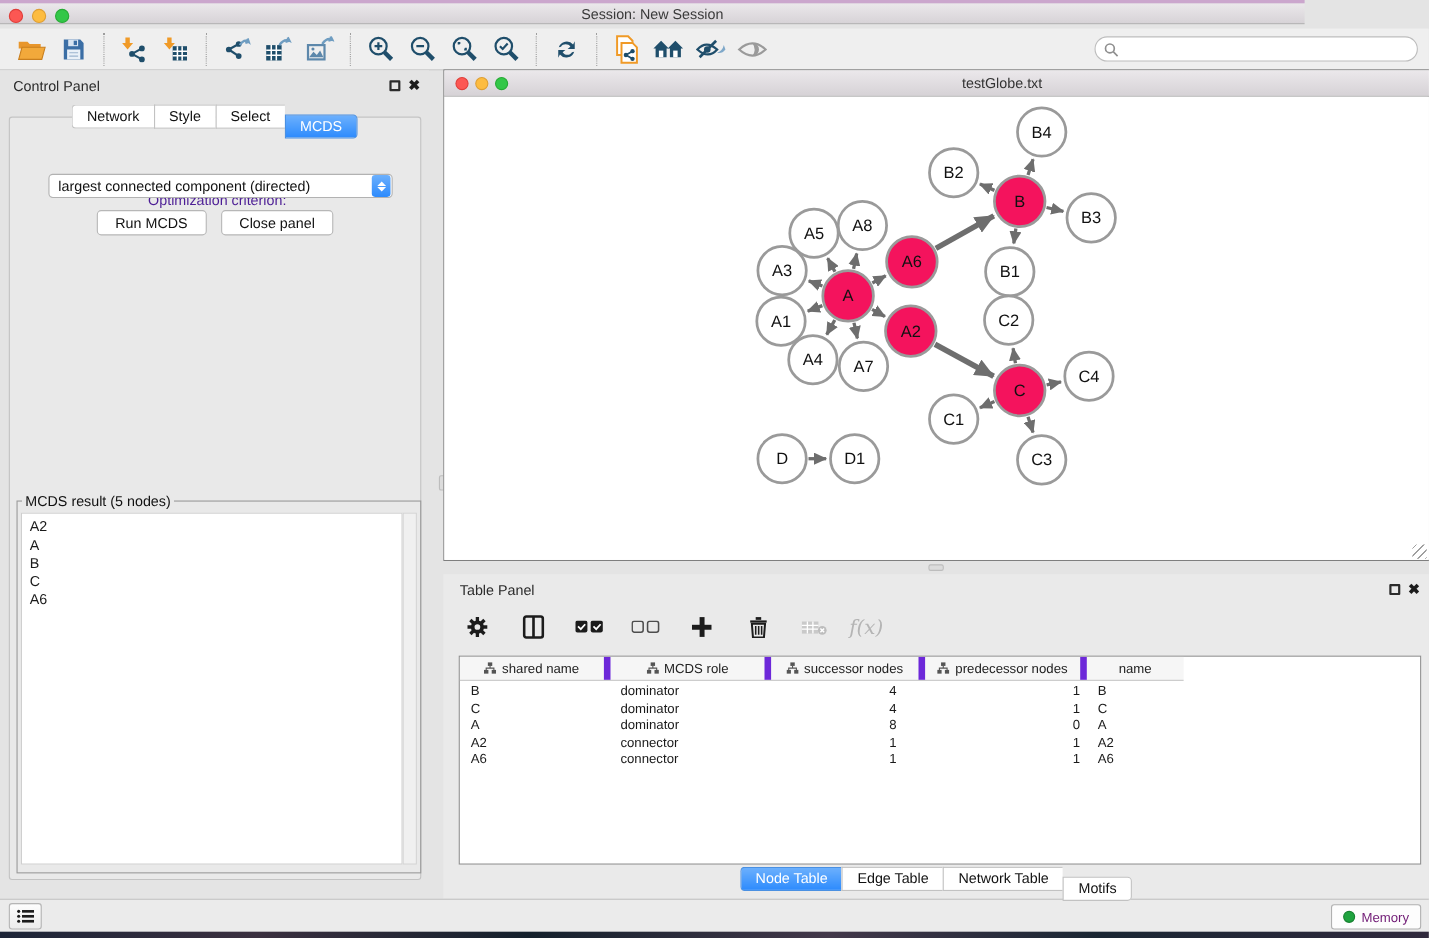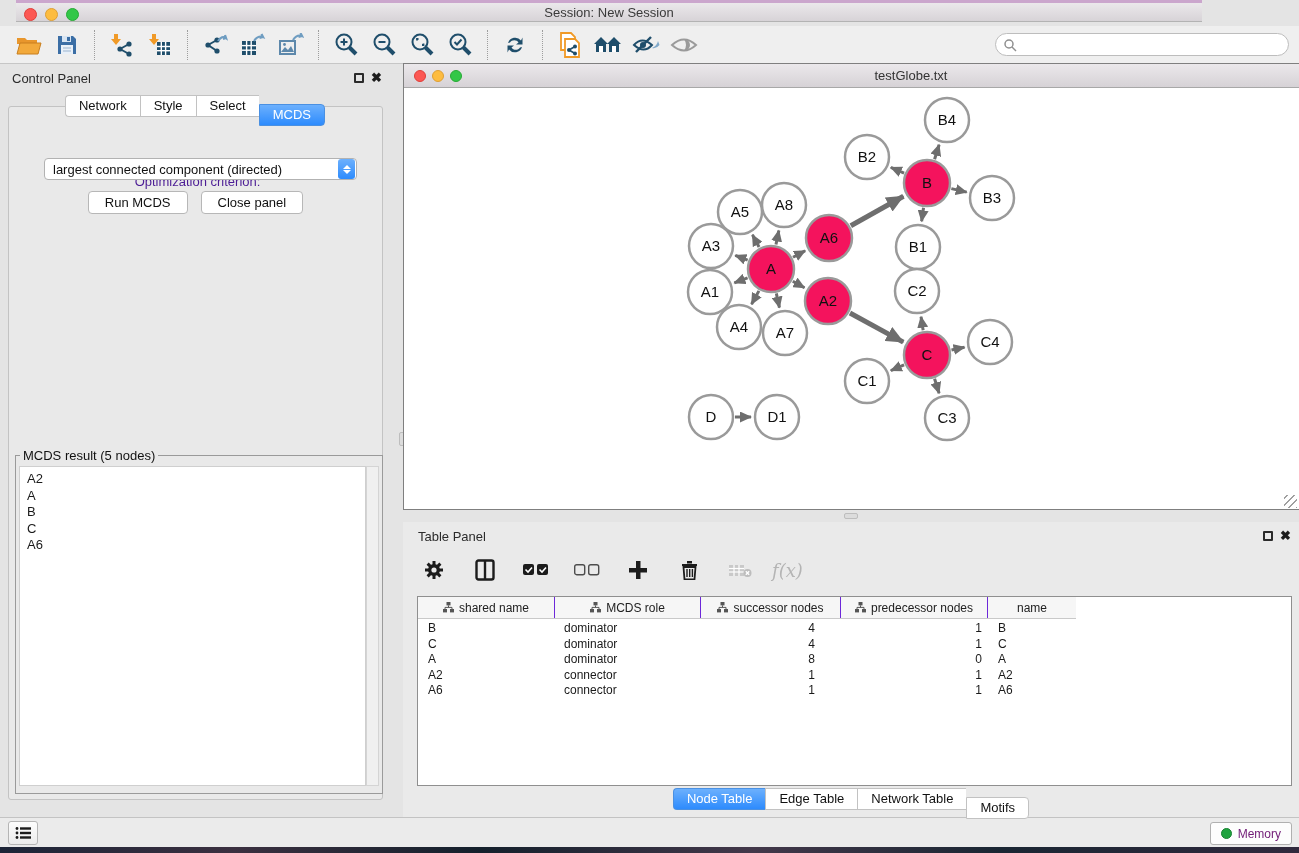--- a/index.html
+++ b/index.html
@@ -3,21 +3,21 @@
 <meta charset="utf-8">
 <style>
   * { box-sizing: border-box; }
   html,body { margin:0; padding:0; }
   body {
     width:1299px; height:853px; position:relative; overflow:hidden;
     font-family:"Liberation Sans", sans-serif; background:#e4e4e4; font-size:13px; color:#1a1a1a;
   }
   
   .titlebar {
-    position:absolute; top:0; left:16px; width:1186px; height:22px;
+    position:absolute; top:0; left:0; width:1186px; height:22px;
     background:linear-gradient(#ebe8eb,#d7d3d7);
     border-top:3px solid #cba6cd; border-bottom:1px solid #b3b3b3;padding-left:44px;
   }
   .titlebar .title { position:absolute; left:0; right:0; top:2px; text-align:center; font-size:13px; color:#3a3a3a; }
   .tl { position:absolute; top:5px; width:13px; height:13px; border-radius:50%; }
   .tl.red { left:8px;  background:#fc5753; border:1px solid #df3e3a; }
   .tl.yel { left:29px; background:#fdbc40; border:1px solid #de9f34; }
   .tl.grn { left:50px; background:#33c748; border:1px solid #27aa35; }
   .tl.sm { width:12px; height:12px; top:6px; }
   
@@ -95,21 +95,21 @@
   .table-panel { position:absolute; left:403px; top:522px; width:896px; height:295px; background:#eaeaea; }
   .tp-toolbar { position:absolute; top:28px; left:12px; height:40px; display:flex; align-items:center; gap:13px; }
   .fx { font-family:"DejaVu Serif", serif; font-style:italic; font-size:18px; color:#b4b4b4; }
   .grid-table {
     position:absolute; left:14px; top:74px; width:875px; height:190px;
     background:#fff; border:1px solid #8f8f8f; overflow:hidden; font-size:12px;
   }
   .gt-head { position:absolute; top:0; left:0; height:22px; width:658px; background:#f6f6f6;
              border-bottom:1px solid #c9c9c9; display:flex; }
   .gt-hcell { display:flex; align-items:center; justify-content:center; gap:5px;
-              border-right:1px solid #6d28d9; height:100%; color:#222; }
+              border-right:6px solid #6d28d9; height:100%; color:#222; }
   .gt-rows { position:absolute; top:24px; left:0; right:0; }
   .gt-row { display:flex; height:15.6px; line-height:15.6px; }
   .gt-c { white-space:nowrap; overflow:hidden; }
   .gt-c.c0 { width:137px; padding-left:10px; }
   .gt-c.c1 { width:146px; padding-left:9px; }
   .gt-c.c2 { width:140px; text-align:right; padding-right:26px; }
   .gt-c.c3 { width:147px; text-align:right; padding-right:6px; }
   .gt-c.c4 { width:88px;  padding-left:10px; }
   .tp-tabs { position:absolute; top:266px; left:0; right:0; display:flex; justify-content:center; }
   

